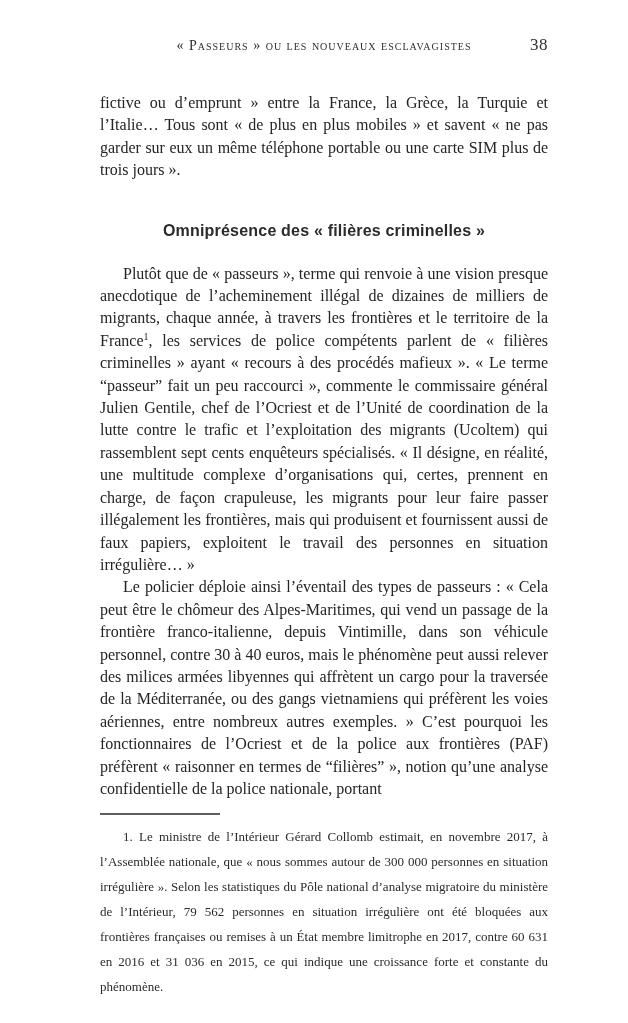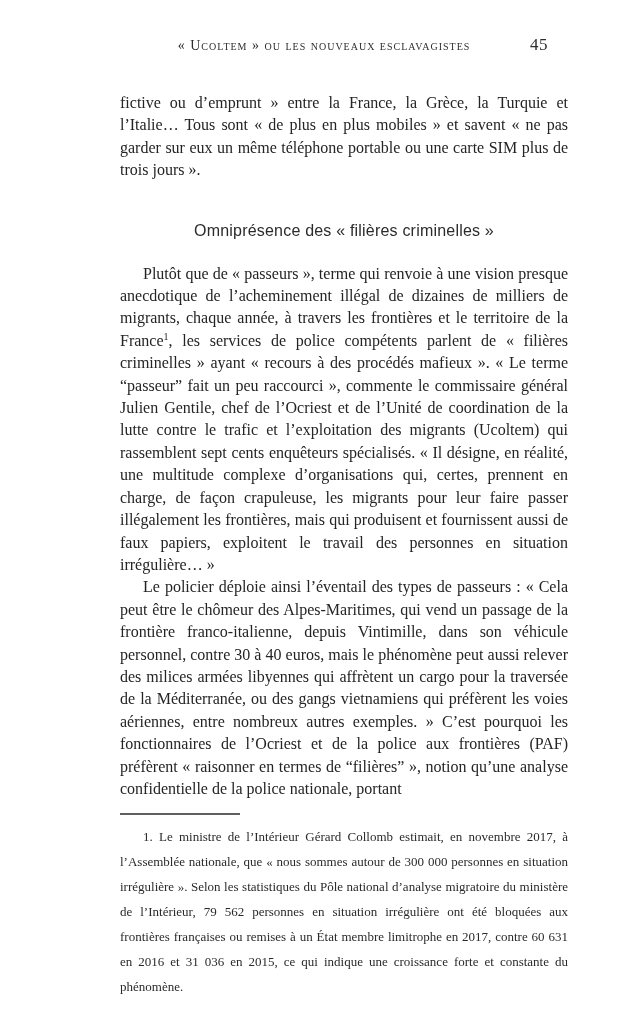--- a/index.html
+++ b/index.html
@@ -42,34 +42,33 @@
     font-size: 17px;
     letter-spacing: 0.5px;
     color: #2e2e2e;
   }
   
   .content {
     position: absolute;
     top: 92px;
     left: 100px;
     width: 448px;
-    margin-left: 20px;
   }
   .para {
     margin: 0;
     font-size: 16px;
     line-height: 22.4px;
     text-align: justify;
     text-indent: 23px;
     color: #242424;
   }
   .para.no-indent { text-indent: 0; }
   .section-heading {
     font-family: "Liberation Sans", sans-serif;
-    font-weight: normal;
+    font-weight: bold;
     font-size: 16px;
     text-align: center;
     margin: 40px 0 23px 0;
     color: #2b2b2b;
     letter-spacing: 0.2px;
   }
   .fn-ref {
     font-size: 10px;
     line-height: 0;
     vertical-align: super;
@@ -89,22 +88,22 @@
     text-indent: 23px;
     color: #2a2a2a;
   }
 </style>
 </head>
 <body>
 
 <div class="page">
 
   <header class="running-head">
-    <span class="head-title">« Ucoltem » ou les nouveaux esclavagistes</span>
-    <span class="page-number">45</span>
+    <span class="head-title">« Passeurs » ou les nouveaux esclavagistes</span>
+    <span class="page-number">38</span>
   </header>
 
   <main class="content">
 
     <p class="para no-indent">fictive ou d’emprunt&nbsp;» entre la France, la Grèce, la Turquie et l’Italie… Tous sont «&nbsp;de plus en plus mobiles&nbsp;» et savent «&nbsp;ne pas garder sur eux un même téléphone portable ou une carte SIM plus de trois jours&nbsp;».</p>
 
     <h2 class="section-heading">Omniprésence des «&nbsp;filières criminelles&nbsp;»</h2>
 
     <p class="para"><span>Plutôt que de «&nbsp;passeurs&nbsp;», terme qui renvoie à une vision presque anecdotique de l’acheminement illégal de dizaines de milliers de migrants, chaque année, à travers les frontières et le territoire de la France</span><sup class="fn-ref">1</sup><span>, les services de police compétents parlent de «&nbsp;filières criminelles&nbsp;» ayant «&nbsp;recours à des procédés mafieux&nbsp;». «&nbsp;Le terme “passeur” fait un peu raccourci&nbsp;», commente le commissaire général Julien Gentile, chef de l’Ocriest et de l’Unité de coordination de la lutte contre le trafic et l’exploitation des migrants (Ucoltem) qui rassemblent sept cents enquêteurs spécialisés. «&nbsp;Il désigne, en réalité, une multitude complexe d’organisations qui, certes, prennent en charge, de façon crapuleuse, les migrants pour leur faire passer illégalement les frontières, mais qui produisent et fournissent aussi de faux papiers, exploitent le travail des personnes en situation irrégulière…&nbsp;»</span></p>
 

